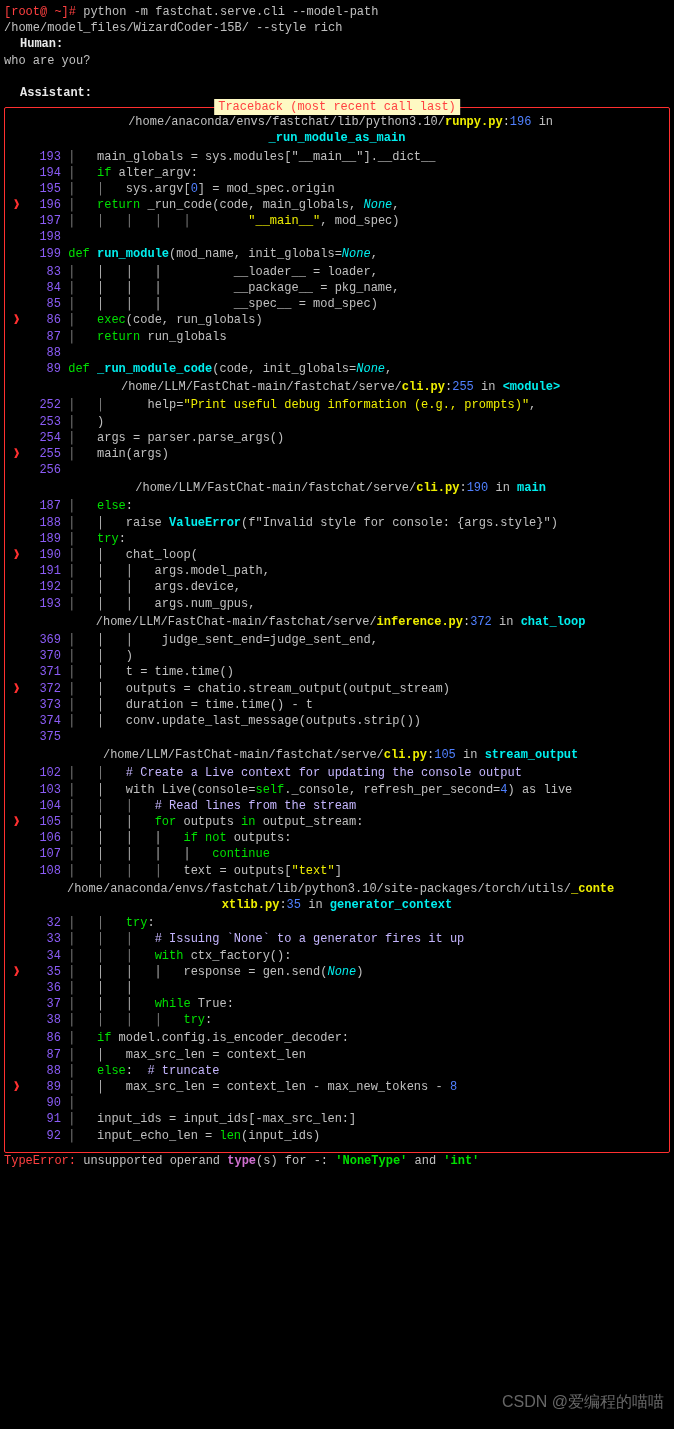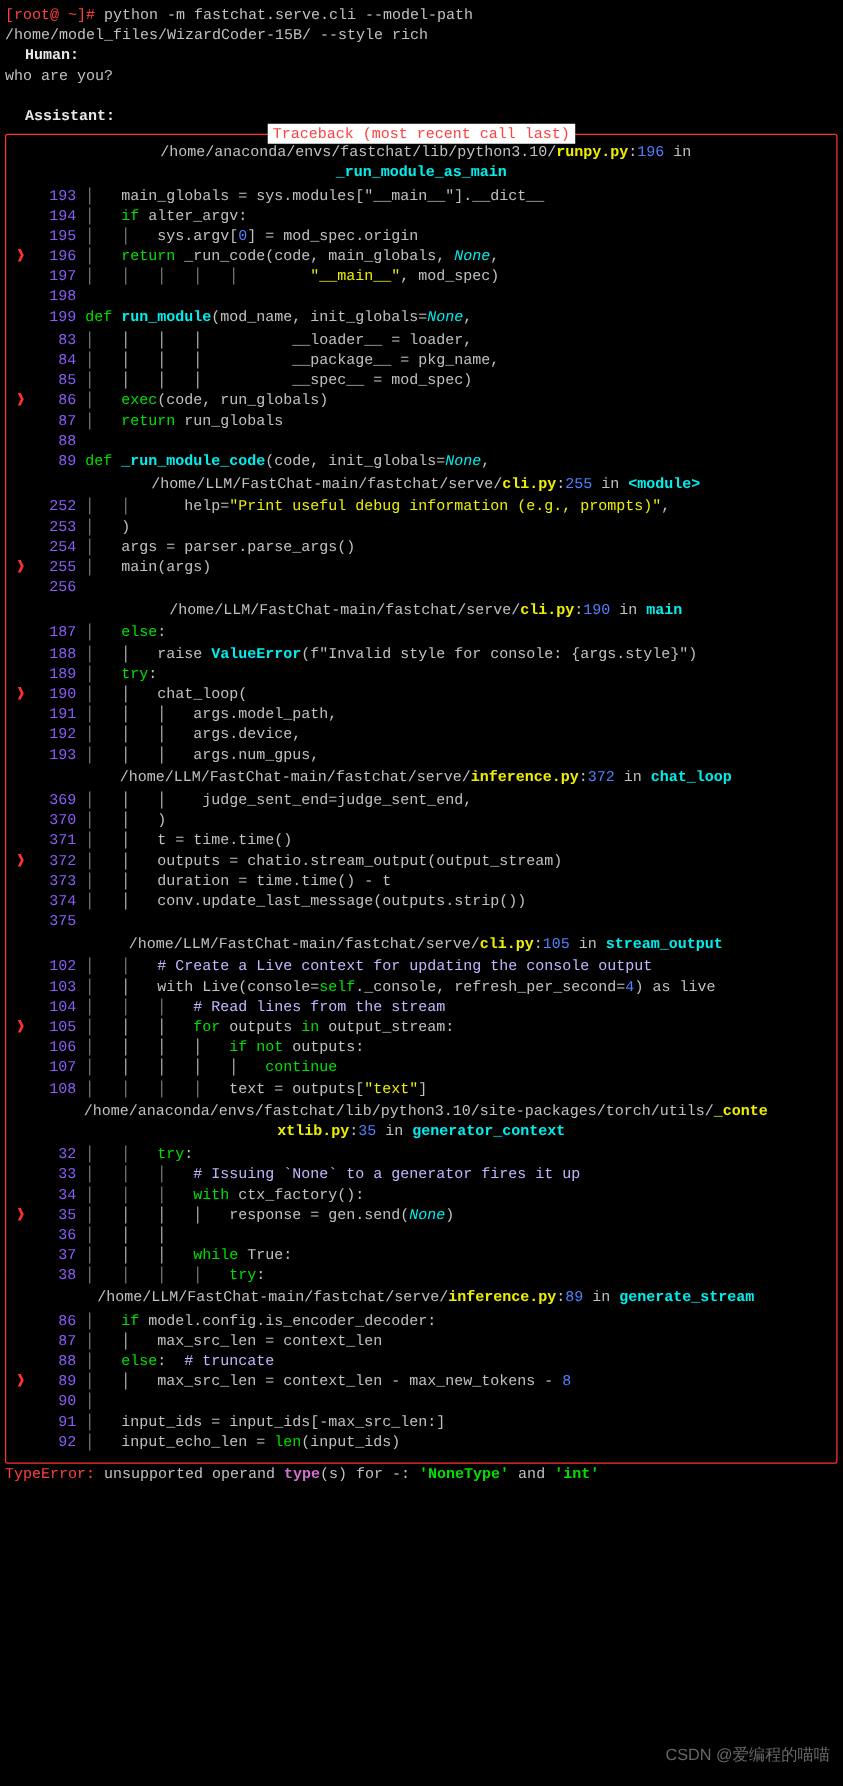--- a/index.html
+++ b/index.html
@@ -26,38 +26,38 @@
   border-radius: 2px;
   margin-top: 6px;
   position: relative;
   padding: 4px 8px 6px 8px;
 }
 .title {
   position: absolute;
   top: -9px;
   left: 50%;
   transform: translateX(-50%);
-  background: #ffffff;
+  background: #fef9c3;
   padding: 0 4px;
 }
 .arrow {
   color: #ff3030;
   display: inline-block;
   width: 12px;
 }
 .lnum { display: inline-block; width: 36px; text-align: right; color: #8b5cf6; }
 .pipe { color: #888; }
 pre { font-family: inherit; white-space: pre; }
 .kw { color: #00e000; }
 .str { color: #eeee00; }
 .num { color: #5080ff; }
 .none { color: #00eeee; font-style: italic; }
 .frame pre { margin: 2px 0; }
 .loc { margin-top: 8px; margin-bottom: 4px; text-align: center; }
-.wm { position: absolute; right: 10px; bottom: 16px; color: #aaa; font-family: sans-serif; font-size: 13px; opacity: 0.6; }
+.wm { position: absolute; right: 10px; bottom: 16px; color: #aaa; font-family: sans-serif; font-size: 16px; opacity: 0.6; }
 </style>
 </head>
 <body>
 
 <div>
 <pre><span class="bred">[root@ ~]#</span><span> python -m fastchat.serve.cli --model-path</span>
 <span>/home/model_files/WizardCoder-15B/ --style rich</span></pre>
 <pre><span class="bold white">Human:</span></pre>
 <pre><span>who are you?</span></pre>
 <pre> </pre>
@@ -121,21 +121,20 @@
 <pre class="loc"> <span>/home/anaconda/envs/fastchat/lib/python3.10/site-packages/torch/utils/</span><span class="byellow">_conte
 xtlib.py</span>:<span class="blue">35</span><span> in </span><span class="bcyan">generator_context</span></pre>
 <pre><span class="arrow"> </span><span class="lnum">32</span> <span class="pipe">│</span>   <span class="pipe">│</span>   <span class="kw">try</span>:
 <span class="arrow"> </span><span class="lnum">33</span> <span class="pipe">│</span>   <span class="pipe">│</span>   <span class="pipe">│</span>   <span class="grey"># Issuing `None` to a generator fires it up</span>
 <span class="arrow"> </span><span class="lnum">34</span> <span class="pipe">│</span>   <span class="pipe">│</span>   <span class="pipe">│</span>   <span class="kw">with</span> ctx_factory():
 <span class="arrow">❱</span><span class="lnum">35</span> <span class="pipe">│</span><span>   │   │   │   response = gen.send(</span><span class="none">None</span><span>)</span>
 <span class="arrow"> </span><span class="lnum">36</span> <span class="pipe">│</span><span>   │   │   </span>
 <span class="arrow"> </span><span class="lnum">37</span> <span class="pipe">│</span><span>   │   │   </span><span class="kw">while</span><span> True:</span>
 <span class="arrow"> </span><span class="lnum">38</span> <span class="pipe">│</span>   <span class="pipe">│</span>   <span class="pipe">│</span>   <span class="pipe">│</span>   <span class="kw">try</span>:</pre>
 
-<pre class="loc"> <span>/home/LLM/FastChat-main/fastchat/serve/</span><span class="byellow">inference.py</span>:<span class="blue">89</span><span> in </span><span class="bcyan">generate_stream</span></pre>
 <pre><span class="arrow"> </span><span class="lnum">86</span> <span class="pipe">│</span>   <span class="kw">if</span> model.config.is_encoder_decoder:
 <span class="arrow"> </span><span class="lnum">87</span> <span class="pipe">│</span><span>   │   max_src_len = context_len</span>
 <span class="arrow"> </span><span class="lnum">88</span> <span class="pipe">│</span>   <span class="kw">else</span>:  <span class="grey"># truncate</span>
 <span class="arrow">❱</span><span class="lnum">89</span> <span class="pipe">│</span><span>   │   max_src_len = context_len - max_new_tokens - </span><span class="num">8</span>
 <span class="arrow"> </span><span class="lnum">90</span> <span class="pipe">│</span>
 <span class="arrow"> </span><span class="lnum">91</span> <span class="pipe">│</span><span>   input_ids = input_ids[-max_src_len:]</span>
 <span class="arrow"> </span><span class="lnum">92</span> <span class="pipe">│</span><span>   input_echo_len = </span><span class="kw">len</span><span>(input_ids)</span></pre>
 </div>
 
 <pre><span class="bred">TypeError:</span><span> unsupported operand </span><span class="bmagenta">type</span><span>(s) for -: </span><span class="bgreen">'NoneType'</span><span> and </span><span class="bgreen">'int'</span></pre>

